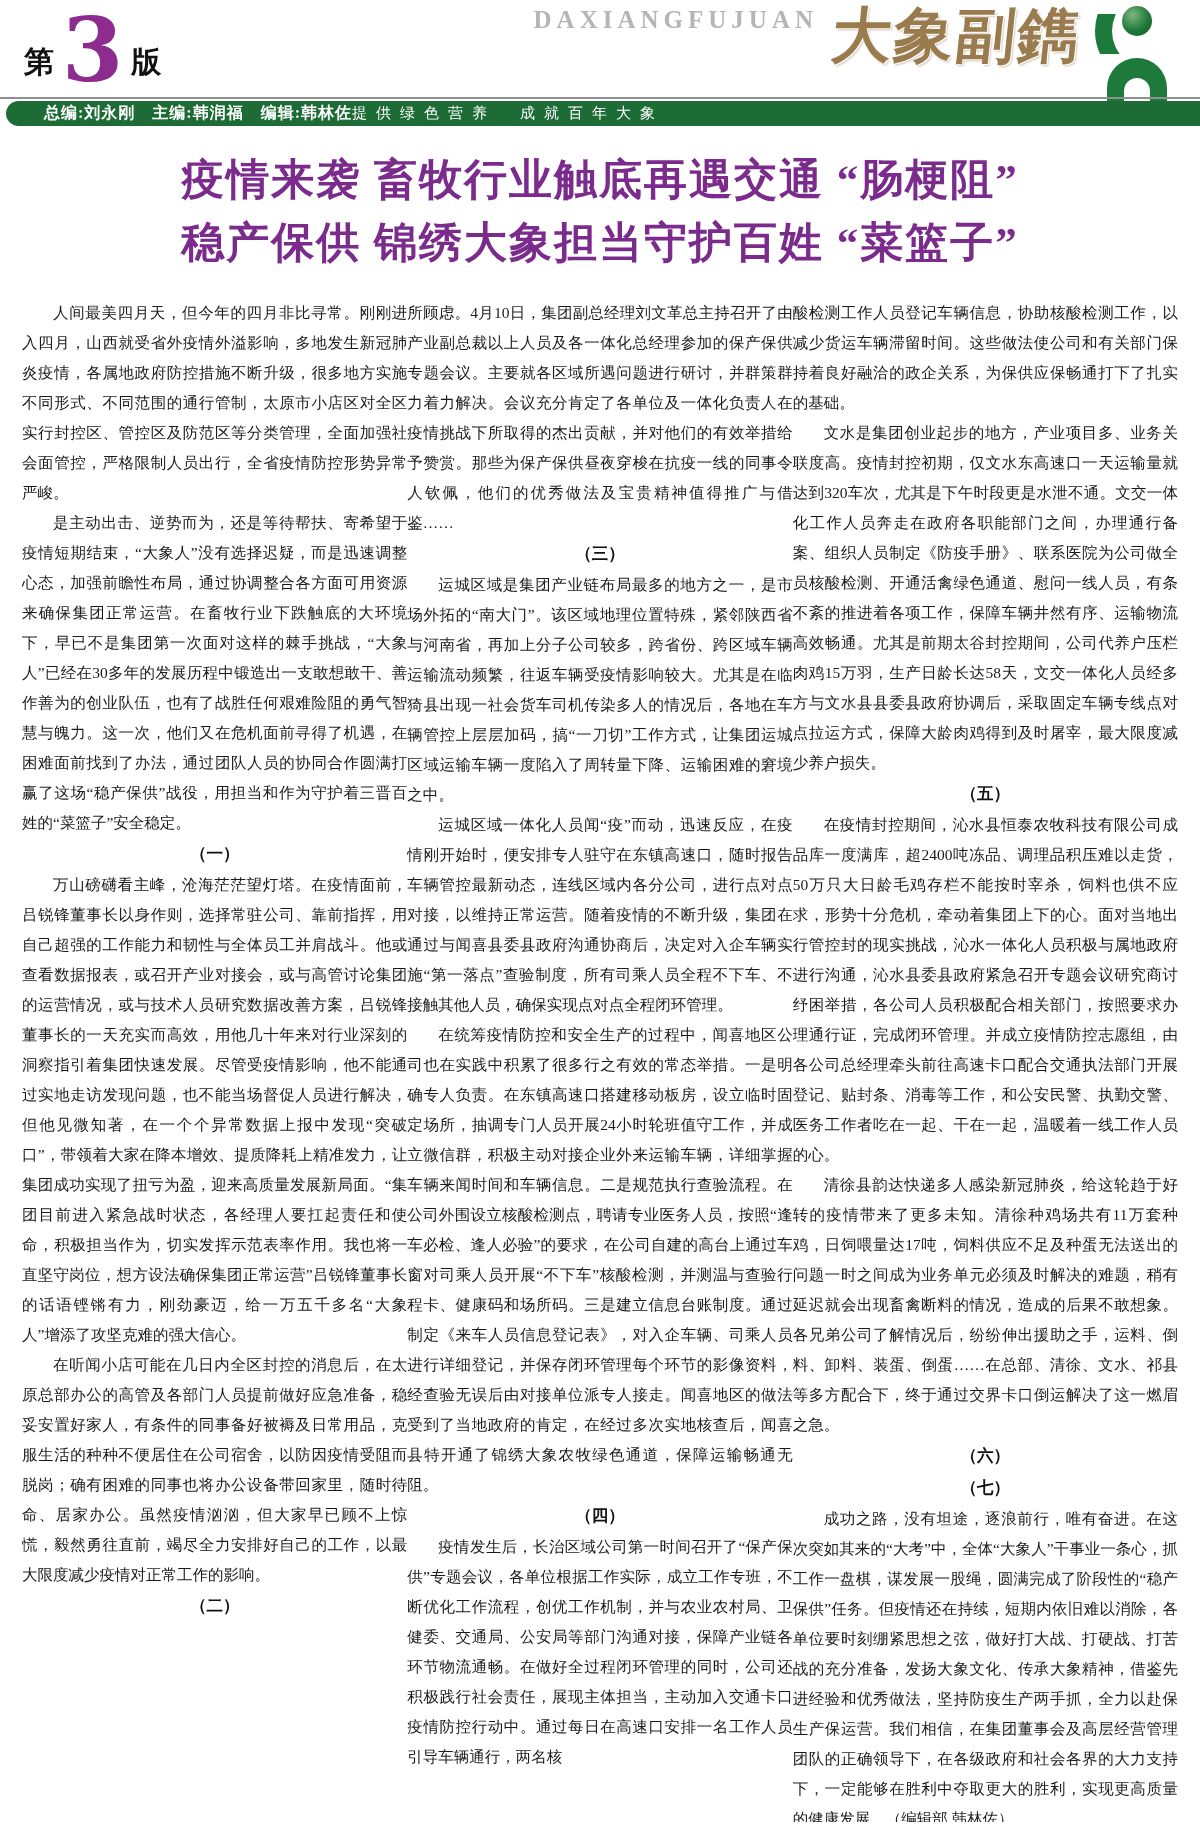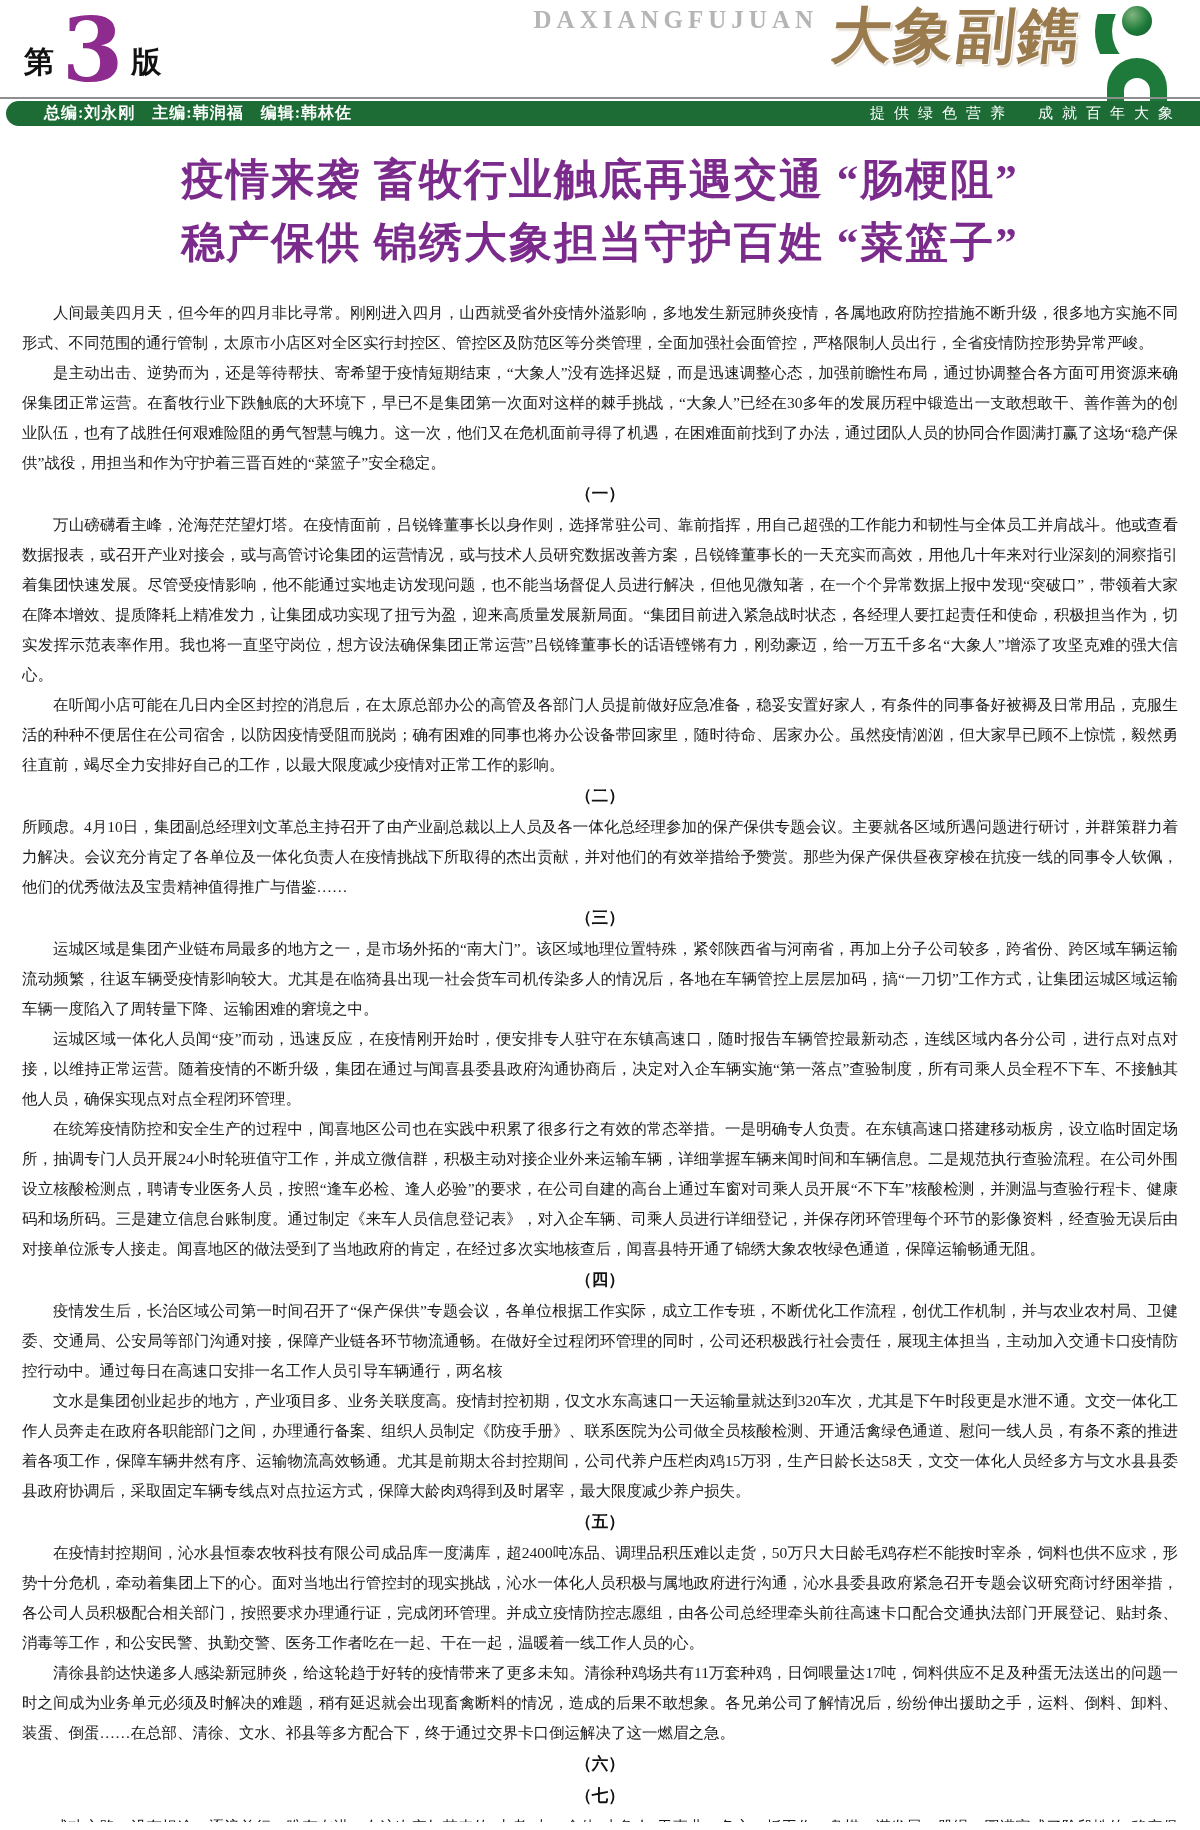--- a/index.html
+++ b/index.html
@@ -40,34 +40,34 @@
     background:#1e7a3a; border-radius:30px 30px 0 0;
   }
   .arch::after{
     content:""; position:absolute; left:17px; bottom:0; width:26px; height:24px;
     background:#fff; border-radius:13px 13px 0 0;
   }
   
   .green-bar{
     position:absolute; top:101px; left:6px; width:1194px; height:25px;
     background:#1d6c36; border-radius:13px 0 0 13px;
-    display:flex; align-items:center; justify-content:space-between;
+    display:flex; align-items:center; justify-content:flex-start;
     padding:0 18px 0 38px; color:#fff;
   }
   .bar-left{ font-size:16px; font-weight:bold; letter-spacing:1px; white-space:nowrap; }
   .bar-right{ font-size:15px; letter-spacing:9px; white-space:nowrap; }
   
   .headline{
     position:absolute; top:148px; left:0; width:100%; margin:0; text-align:center;
     color:#7b2b8c; font-weight:bold; font-size:43px; line-height:63px; letter-spacing:2px;
   }
   
   .columns{
     position:absolute; top:298px; left:22px; width:1156px; bottom:8px;
-    display:flex; overflow:hidden;flex-direction:column;
+    display:flex; overflow:hidden;
   }
   .col{ flex:1 1 0; min-width:0; }
   .col p{ margin:0; font-size:15.5px; line-height:30px; text-align:justify; text-justify:inter-ideograph; }
   .col p.p{ text-indent:2em; }
   .col p.c{ text-indent:0; }
   .col h3.h{ margin:0; font-size:16.5px; line-height:32px; text-align:center; font-weight:bold; color:#111; }
 </style>
 </head>
 <body>
 
@@ -113,20 +113,21 @@
     <div class="col">
         <p class="c">所顾虑。4月10日，集团副总经理刘文革总主持召开了由产业副总裁以上人员及各一体化总经理参加的保产保供专题会议。主要就各区域所遇问题进行研讨，并群策群力着力解决。会议充分肯定了各单位及一体化负责人在疫情挑战下所取得的杰出贡献，并对他们的有效举措给予赞赏。那些为保产保供昼夜穿梭在抗疫一线的同事令人钦佩，他们的优秀做法及宝贵精神值得推广与借鉴……</p>
         <h3 class="h">（三）</h3>
         <p class="p">运城区域是集团产业链布局最多的地方之一，是市场外拓的“南大门”。该区域地理位置特殊，紧邻陕西省与河南省，再加上分子公司较多，跨省份、跨区域车辆运输流动频繁，往返车辆受疫情影响较大。尤其是在临猗县出现一社会货车司机传染多人的情况后，各地在车辆管控上层层加码，搞“一刀切”工作方式，让集团运城区域运输车辆一度陷入了周转量下降、运输困难的窘境之中。</p>
         <p class="p">运城区域一体化人员闻“疫”而动，迅速反应，在疫情刚开始时，便安排专人驻守在东镇高速口，随时报告车辆管控最新动态，连线区域内各分公司，进行点对点对接，以维持正常运营。随着疫情的不断升级，集团在通过与闻喜县委县政府沟通协商后，决定对入企车辆实施“第一落点”查验制度，所有司乘人员全程不下车、不接触其他人员，确保实现点对点全程闭环管理。</p>
         <p class="p">在统筹疫情防控和安全生产的过程中，闻喜地区公司也在实践中积累了很多行之有效的常态举措。一是明确专人负责。在东镇高速口搭建移动板房，设立临时固定场所，抽调专门人员开展24小时轮班值守工作，并成立微信群，积极主动对接企业外来运输车辆，详细掌握车辆来闻时间和车辆信息。二是规范执行查验流程。在公司外围设立核酸检测点，聘请专业医务人员，按照“逢车必检、逢人必验”的要求，在公司自建的高台上通过车窗对司乘人员开展“不下车”核酸检测，并测温与查验行程卡、健康码和场所码。三是建立信息台账制度。通过制定《来车人员信息登记表》，对入企车辆、司乘人员进行详细登记，并保存闭环管理每个环节的影像资料，经查验无误后由对接单位派专人接走。闻喜地区的做法受到了当地政府的肯定，在经过多次实地核查后，闻喜县特开通了锦绣大象农牧绿色通道，保障运输畅通无阻。</p>
         <h3 class="h">（四）</h3>
         <p class="p">疫情发生后，长治区域公司第一时间召开了“保产保供”专题会议，各单位根据工作实际，成立工作专班，不断优化工作流程，创优工作机制，并与农业农村局、卫健委、交通局、公安局等部门沟通对接，保障产业链各环节物流通畅。在做好全过程闭环管理的同时，公司还积极践行社会责任，展现主体担当，主动加入交通卡口疫情防控行动中。通过每日在高速口安排一名工作人员引导车辆通行，两名核</p>
       </div>
     <div class="col">
+        <p class="c">酸检测工作人员登记车辆信息，协助核酸检测工作，以减少货运车辆滞留时间。这些做法使公司和有关部门保持着良好融洽的政企关系，为保供应保畅通打下了扎实的基础。</p>
         <p class="p">文水是集团创业起步的地方，产业项目多、业务关联度高。疫情封控初期，仅文水东高速口一天运输量就达到320车次，尤其是下午时段更是水泄不通。文交一体化工作人员奔走在政府各职能部门之间，办理通行备案、组织人员制定《防疫手册》、联系医院为公司做全员核酸检测、开通活禽绿色通道、慰问一线人员，有条不紊的推进着各项工作，保障车辆井然有序、运输物流高效畅通。尤其是前期太谷封控期间，公司代养户压栏肉鸡15万羽，生产日龄长达58天，文交一体化人员经多方与文水县县委县政府协调后，采取固定车辆专线点对点拉运方式，保障大龄肉鸡得到及时屠宰，最大限度减少养户损失。</p>
         <h3 class="h">（五）</h3>
         <p class="p">在疫情封控期间，沁水县恒泰农牧科技有限公司成品库一度满库，超2400吨冻品、调理品积压难以走货，50万只大日龄毛鸡存栏不能按时宰杀，饲料也供不应求，形势十分危机，牵动着集团上下的心。面对当地出行管控封的现实挑战，沁水一体化人员积极与属地政府进行沟通，沁水县委县政府紧急召开专题会议研究商讨纾困举措，各公司人员积极配合相关部门，按照要求办理通行证，完成闭环管理。并成立疫情防控志愿组，由各公司总经理牵头前往高速卡口配合交通执法部门开展登记、贴封条、消毒等工作，和公安民警、执勤交警、医务工作者吃在一起、干在一起，温暖着一线工作人员的心。</p>
         <p class="p">清徐县韵达快递多人感染新冠肺炎，给这轮趋于好转的疫情带来了更多未知。清徐种鸡场共有11万套种鸡，日饲喂量达17吨，饲料供应不足及种蛋无法送出的问题一时之间成为业务单元必须及时解决的难题，稍有延迟就会出现畜禽断料的情况，造成的后果不敢想象。各兄弟公司了解情况后，纷纷伸出援助之手，运料、倒料、卸料、装蛋、倒蛋……在总部、清徐、文水、祁县等多方配合下，终于通过交界卡口倒运解决了这一燃眉之急。</p>
         <h3 class="h">（六）</h3>
         <h3 class="h">（七）</h3>
         <p class="p">成功之路，没有坦途，逐浪前行，唯有奋进。在这次突如其来的“大考”中，全体“大象人”干事业一条心，抓工作一盘棋，谋发展一股绳，圆满完成了阶段性的“稳产保供”任务。但疫情还在持续，短期内依旧难以消除，各单位要时刻绷紧思想之弦，做好打大战、打硬战、打苦战的充分准备，发扬大象文化、传承大象精神，借鉴先进经验和优秀做法，坚持防疫生产两手抓，全力以赴保生产保运营。我们相信，在集团董事会及高层经营管理团队的正确领导下，在各级政府和社会各界的大力支持下，一定能够在胜利中夺取更大的胜利，实现更高质量的健康发展。（编辑部 韩林佐）</p>
       </div>
   </main>
 

